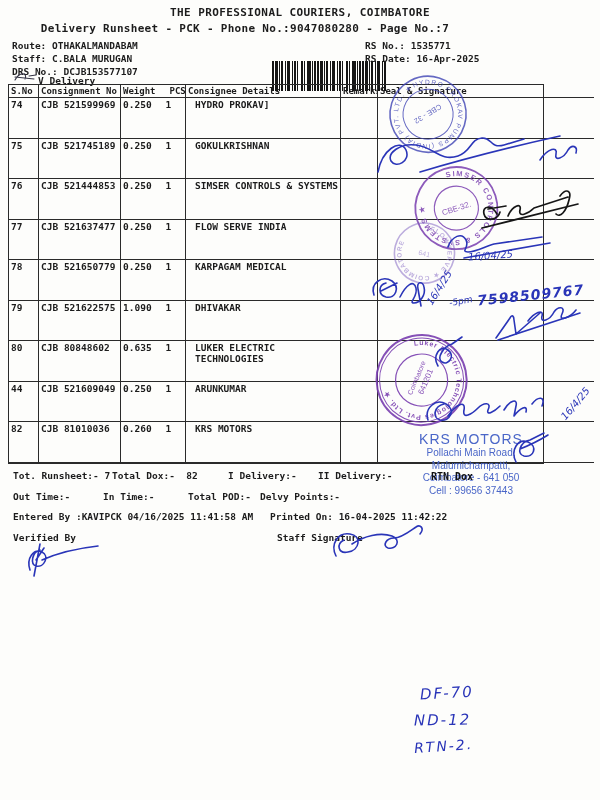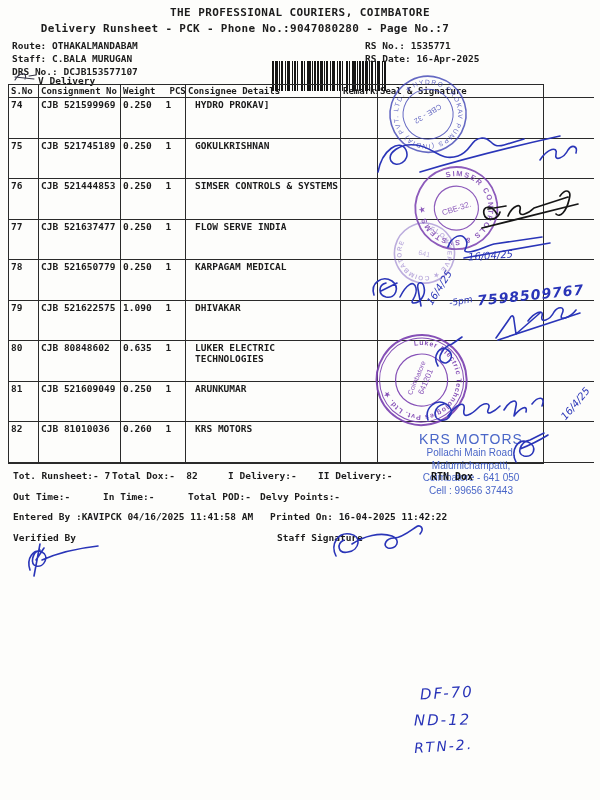--- a/index.html
+++ b/index.html
@@ -136,21 +136,21 @@
     <div class="cell">80</div>
     <div class="cell">CJB 80848602</div>
     <div class="cell wp">
         <span>0.635</span>
         <span class="pcs">1</span>
       </div>
     <div class="cell consignee">LUKER ELECTRIC TECHNOLOGIES</div>
     <div class="cell"></div>
     <div class="cell last"></div>
 
-    <div class="cell">81</div>
+    <div class="cell">44</div>
     <div class="cell">CJB 521609049</div>
     <div class="cell wp">
         <span>0.250</span>
         <span class="pcs">1</span>
       </div>
     <div class="cell consignee">ARUNKUMAR</div>
     <div class="cell"></div>
     <div class="cell last"></div>
 
     <div class="cell">82</div>

